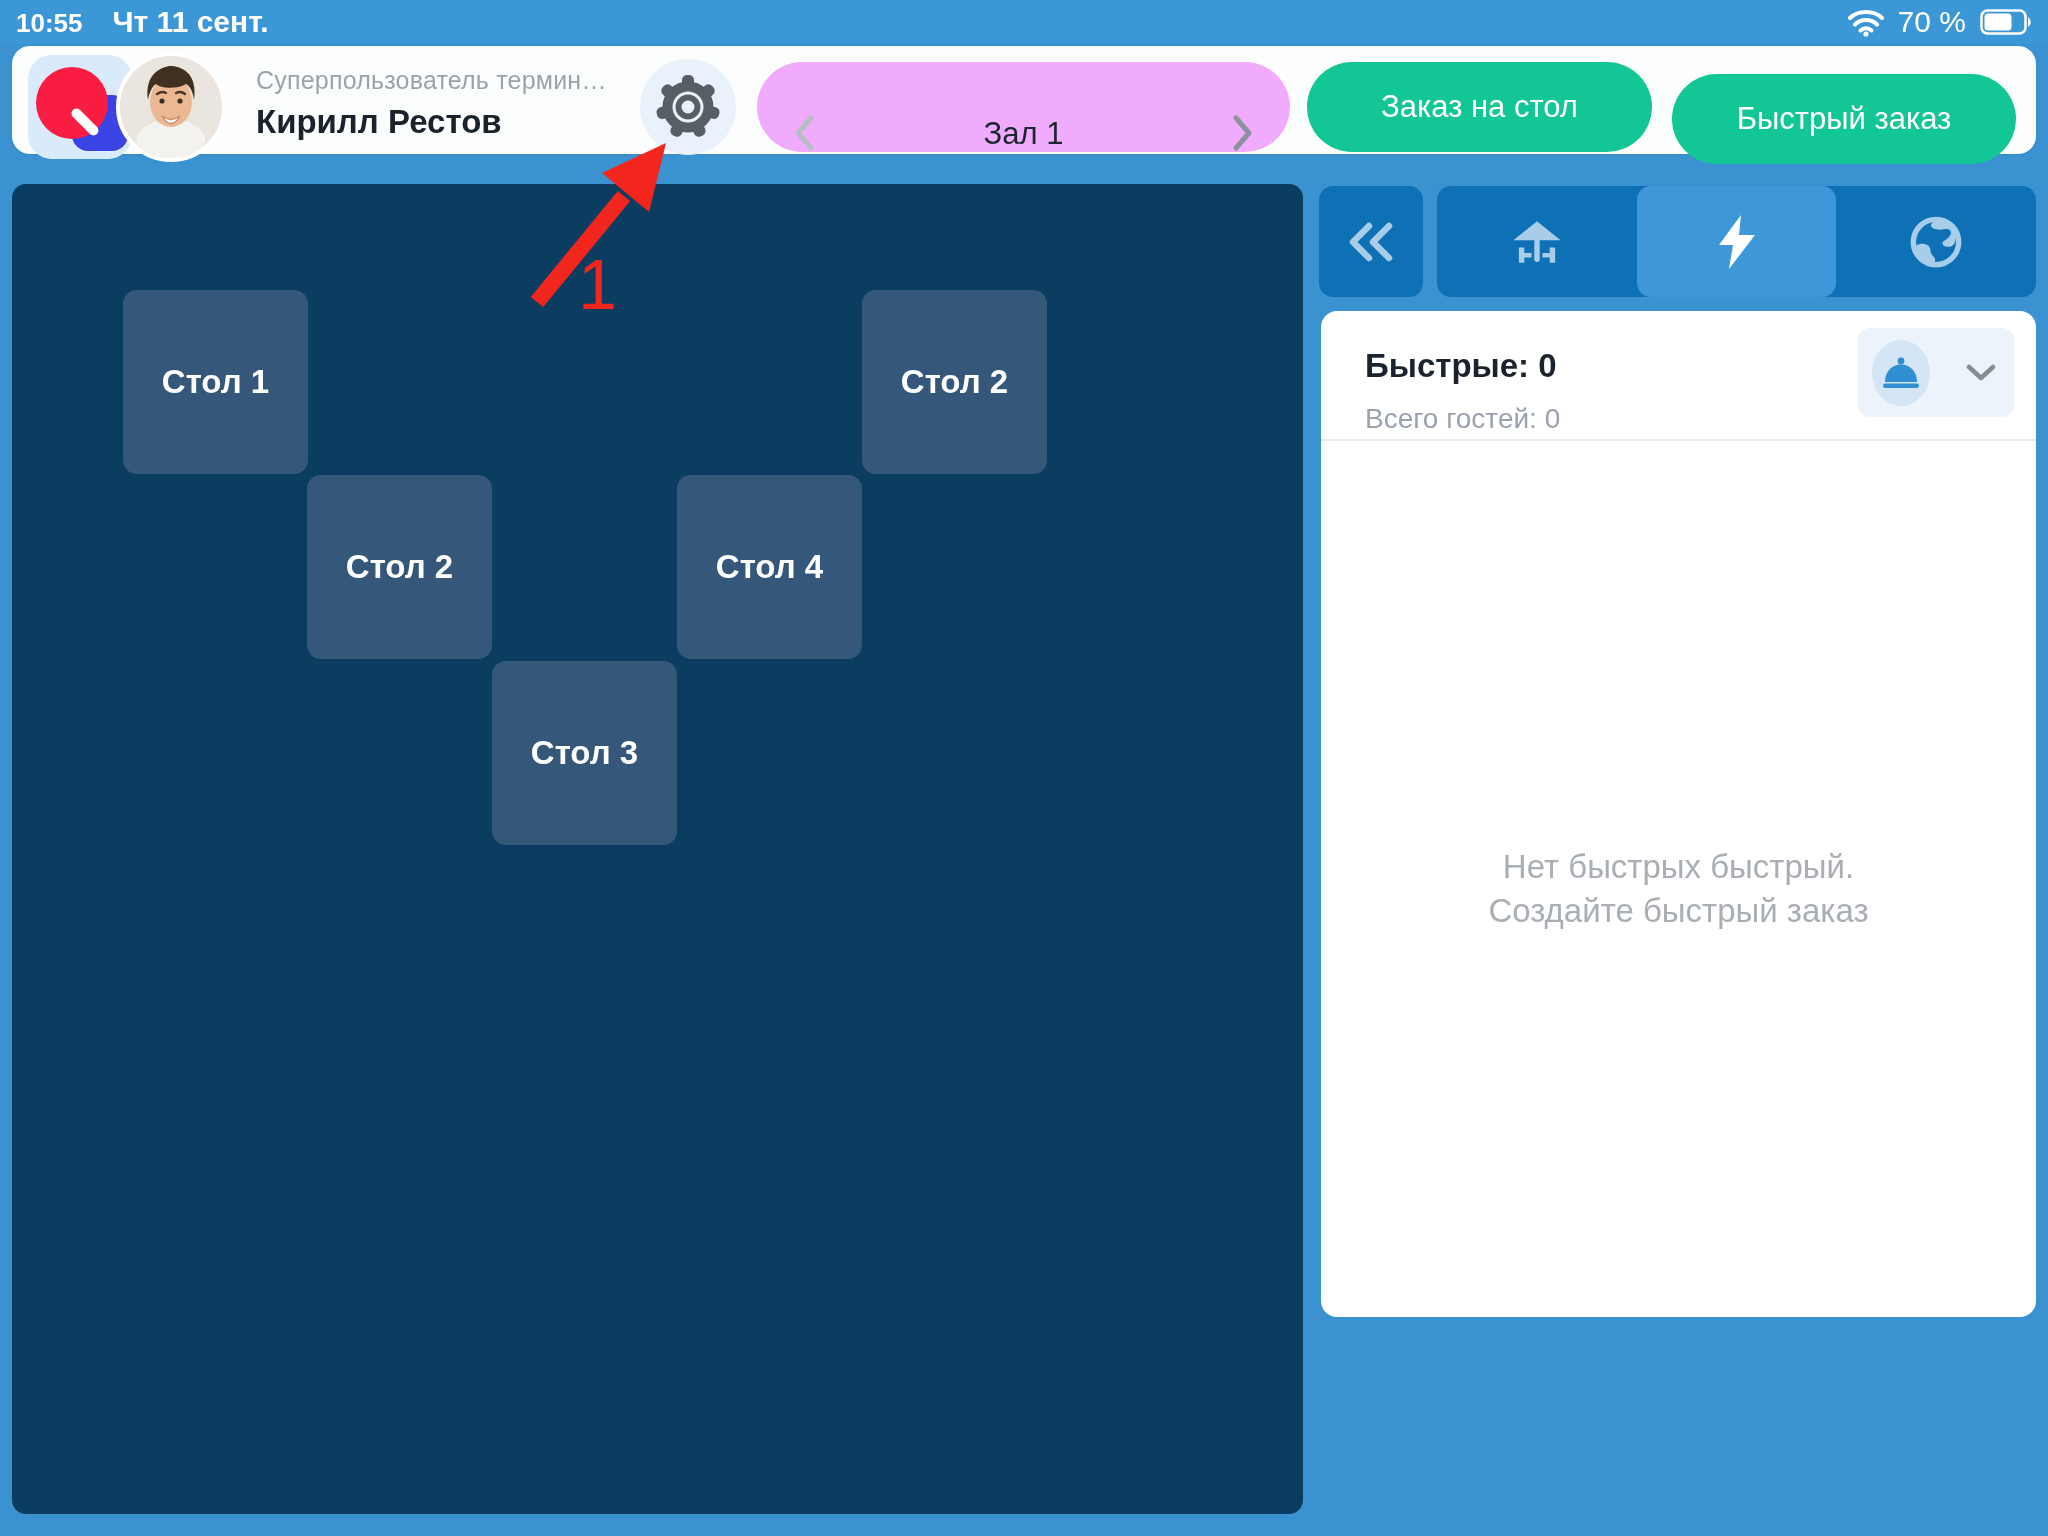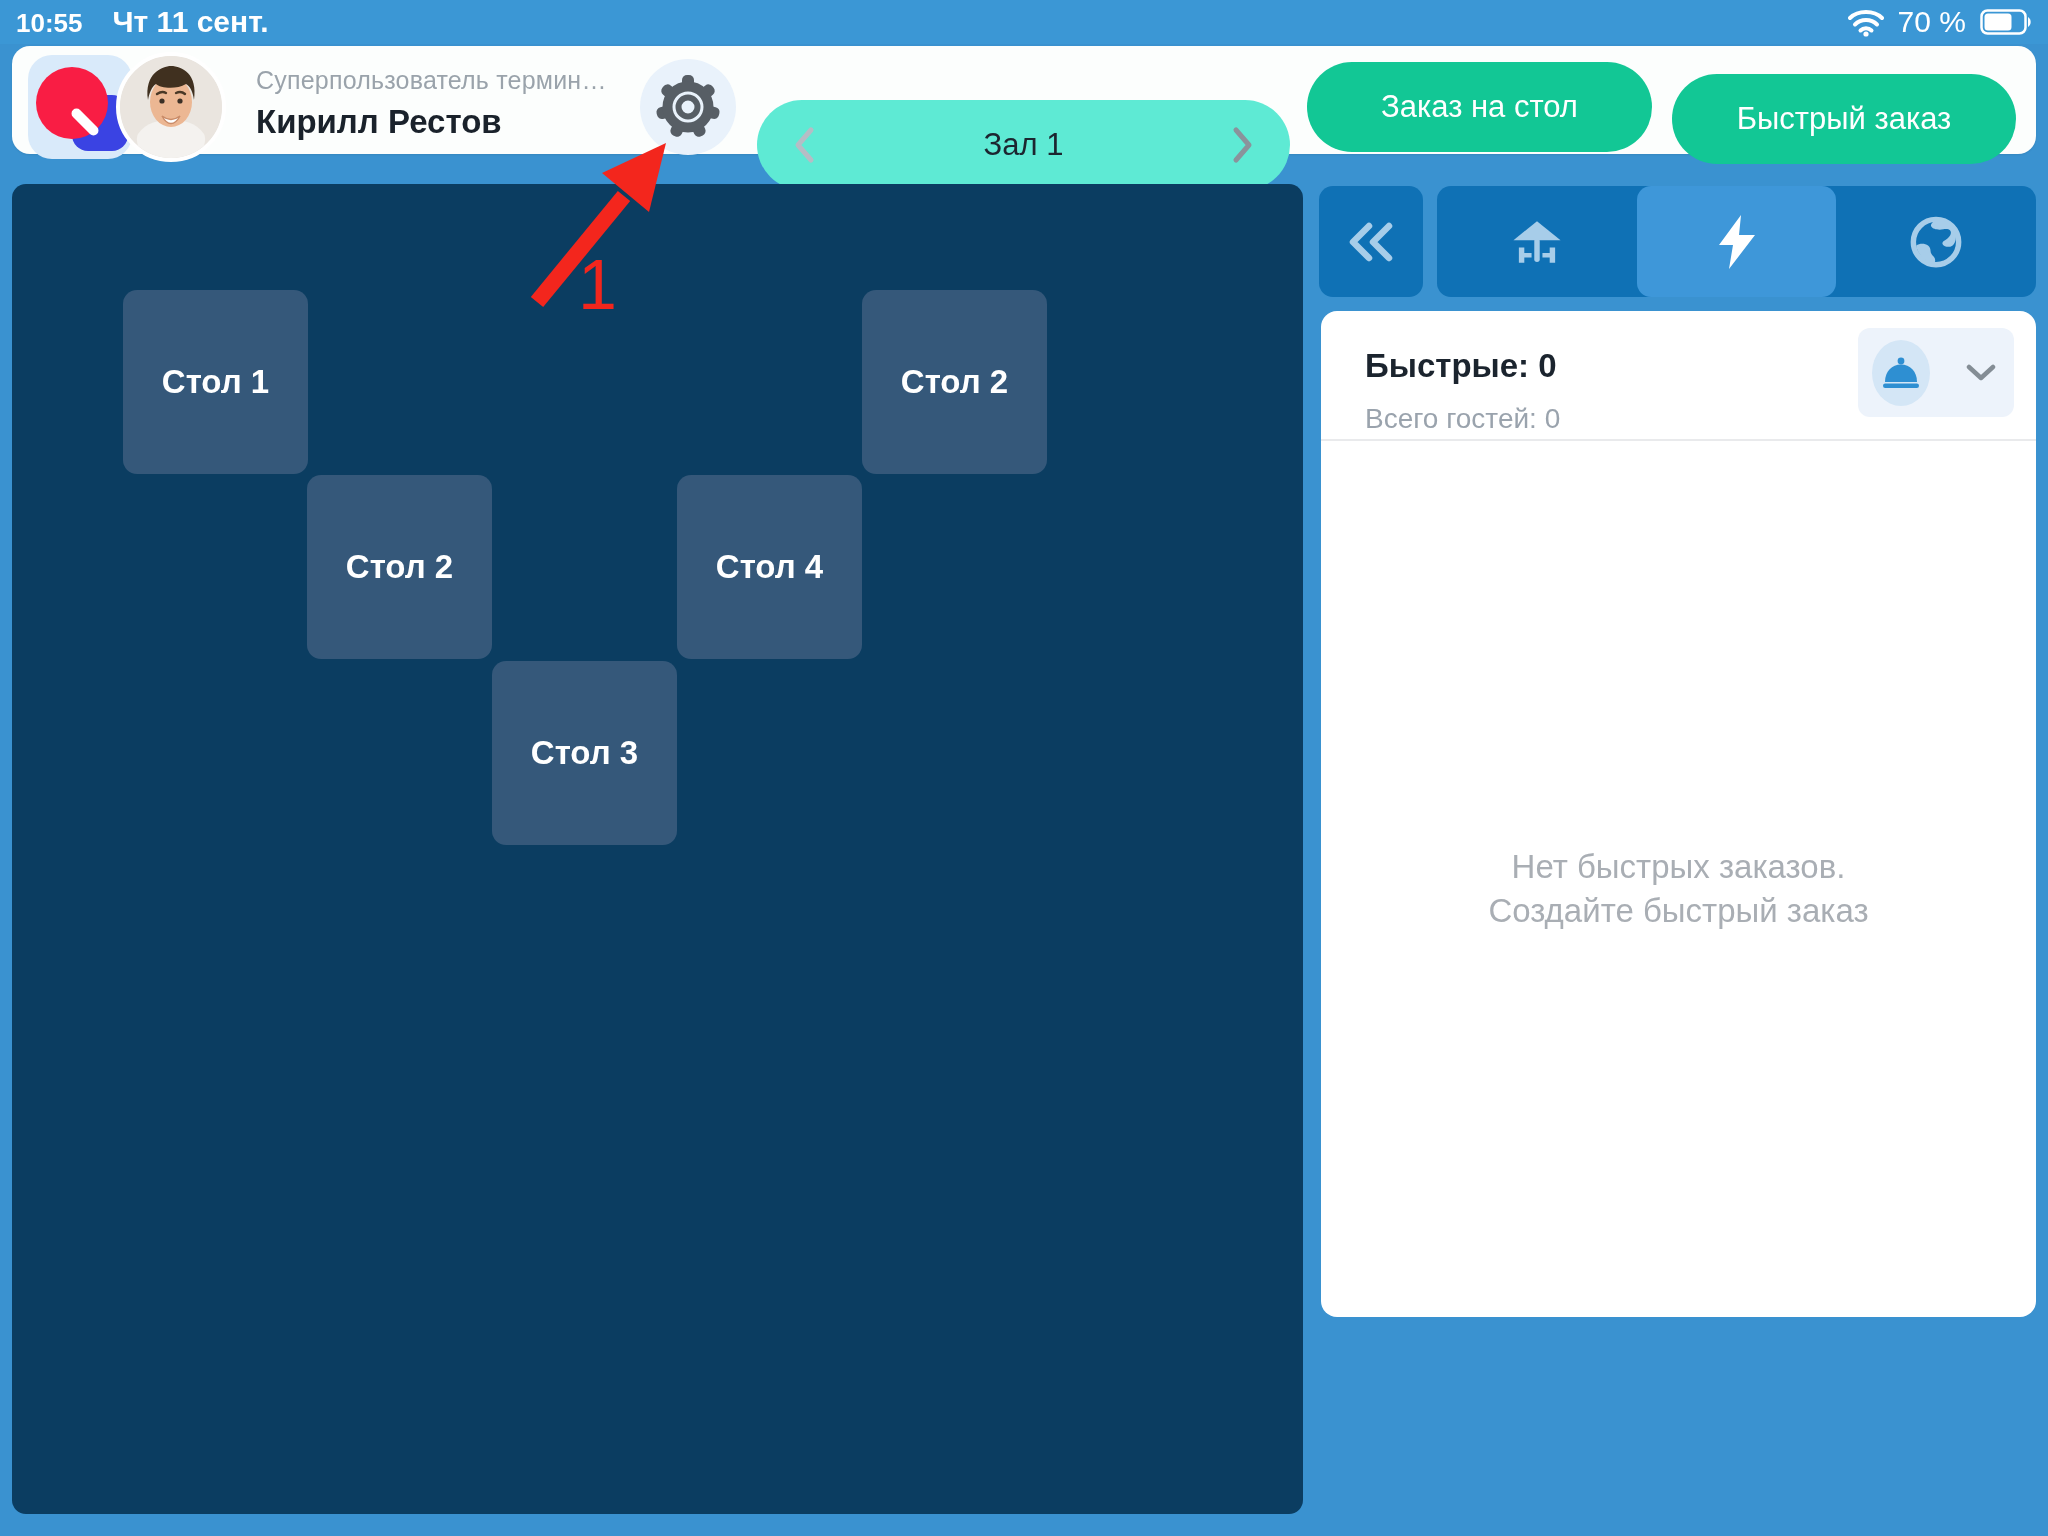--- a/index.html
+++ b/index.html
@@ -25,21 +25,21 @@
   .logo-stick { position:absolute; left:52px; top:50px; width:10px; height:34px; background:#fff; border-radius:5px;
     transform:rotate(-45deg); }
   .avatar-wrap { position:absolute; left:104px; top:6px; width:110px; height:110px; border-radius:50%;
     border:4px solid #fff; overflow:hidden; background:#e9e4de; }
   .user-info { position:absolute; left:244px; top:20px; }
   .user-role { font-size:25px; color:#9aa3ab; letter-spacing:.2px; }
   .user-name { font-size:33px; font-weight:700; color:#1a222b; margin-top:8px; }
   .gear-btn { position:absolute; left:628px; top:13px; width:96px; height:96px; border-radius:50%;
     background:#e9f2fb; display:flex; align-items:center; justify-content:center; }
   .hall-selector { position:absolute; left:745px; top:16px; width:533px; height:90px; border-radius:45px;
-    background:#5eead4; display:flex; align-items:center; justify-content:space-between; padding:0 36px;margin-top:38px; }
+    background:#f0abfc; display:flex; align-items:flex-end; justify-content:space-between; padding:0 36px; }
   .hall-label { font-size:31px; color:#1c2630; font-weight:500; }
   .btn-green { position:absolute; top:16px; height:90px; border-radius:45px; background:#12c795;
     color:#fff; font-size:31px; font-weight:500; border:none; display:flex; align-items:center; justify-content:center; }
   .btn-table-order { left:1295px; width:345px; }
   .btn-quick-order { left:1660px; width:344px;margin-top:12px; }
 
   
   .floor-plan { position:absolute; left:12px; top:184px; width:1291px; height:1330px;
     background:#0b3d61; border-radius:14px; }
   .table-tile { position:absolute; width:185px; height:184px; background:#35587a; border-radius:14px;
@@ -230,21 +230,21 @@
     <span>
       <svg width="30" height="18" viewBox="0 0 30 18">
         <polyline points="3,3 15,14 27,3" fill="none" stroke="#848d95" stroke-width="4.5" stroke-linecap="round" stroke-linejoin="round"></polyline>
       </svg>
     </span>
   </div>
 
   <div class="panel-divider"></div>
 
   <div class="empty-state">
-    <div>Нет быстрых заказов.</div>
+    <div>Нет быстрых быстрый.</div>
     <div>Создайте быстрый заказ</div>
   </div>
 </div>
 
 <svg class="annot-layer" viewBox="0 0 2048 1536">
   <line x1="537" y1="302" x2="624" y2="196" stroke="#f3261d" stroke-width="16"></line>
   <polygon points="666,143 649,212 602,173" fill="#f3261d"></polygon>
 </svg>
 <div class="annot-num">1</div>
 

